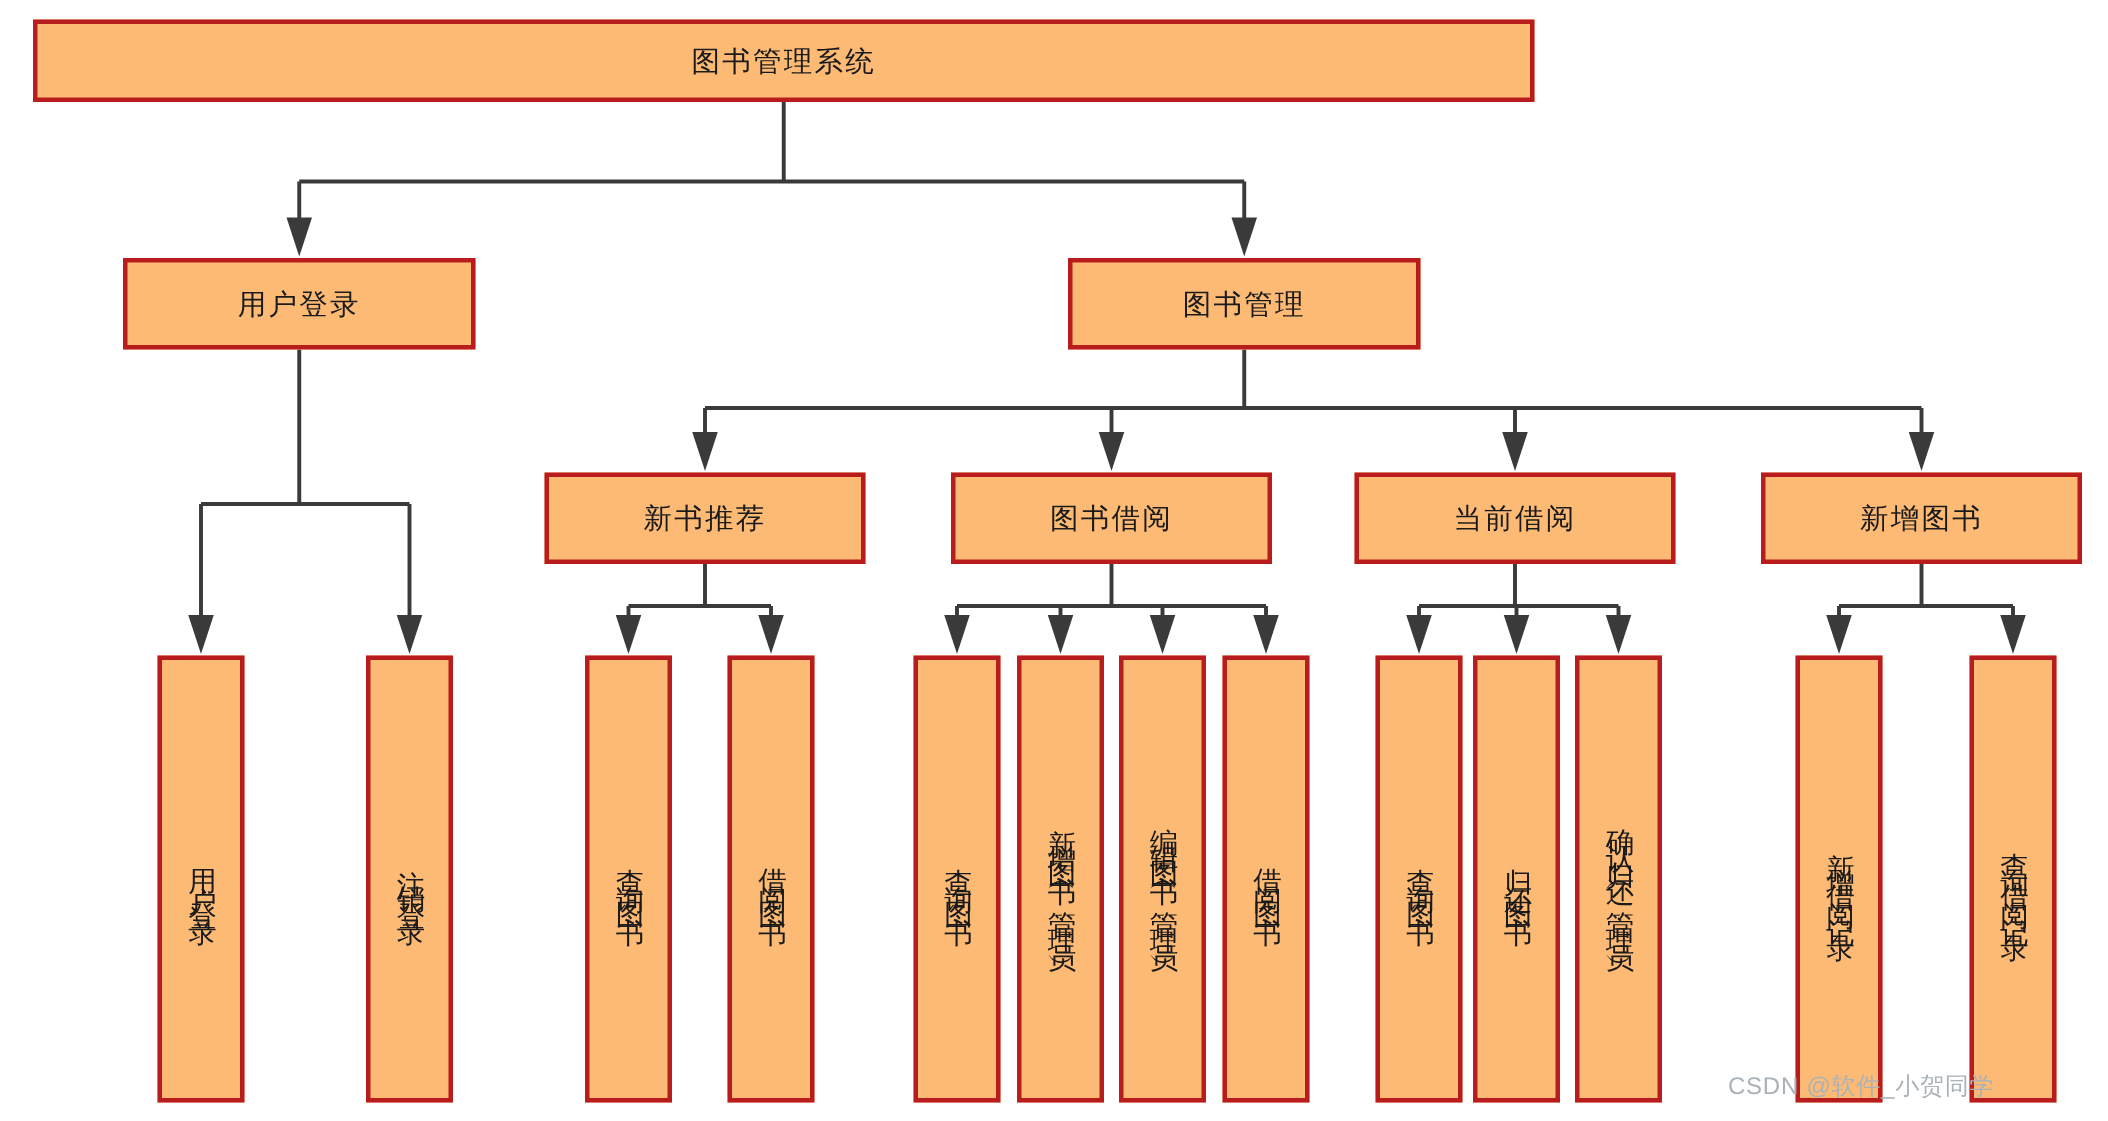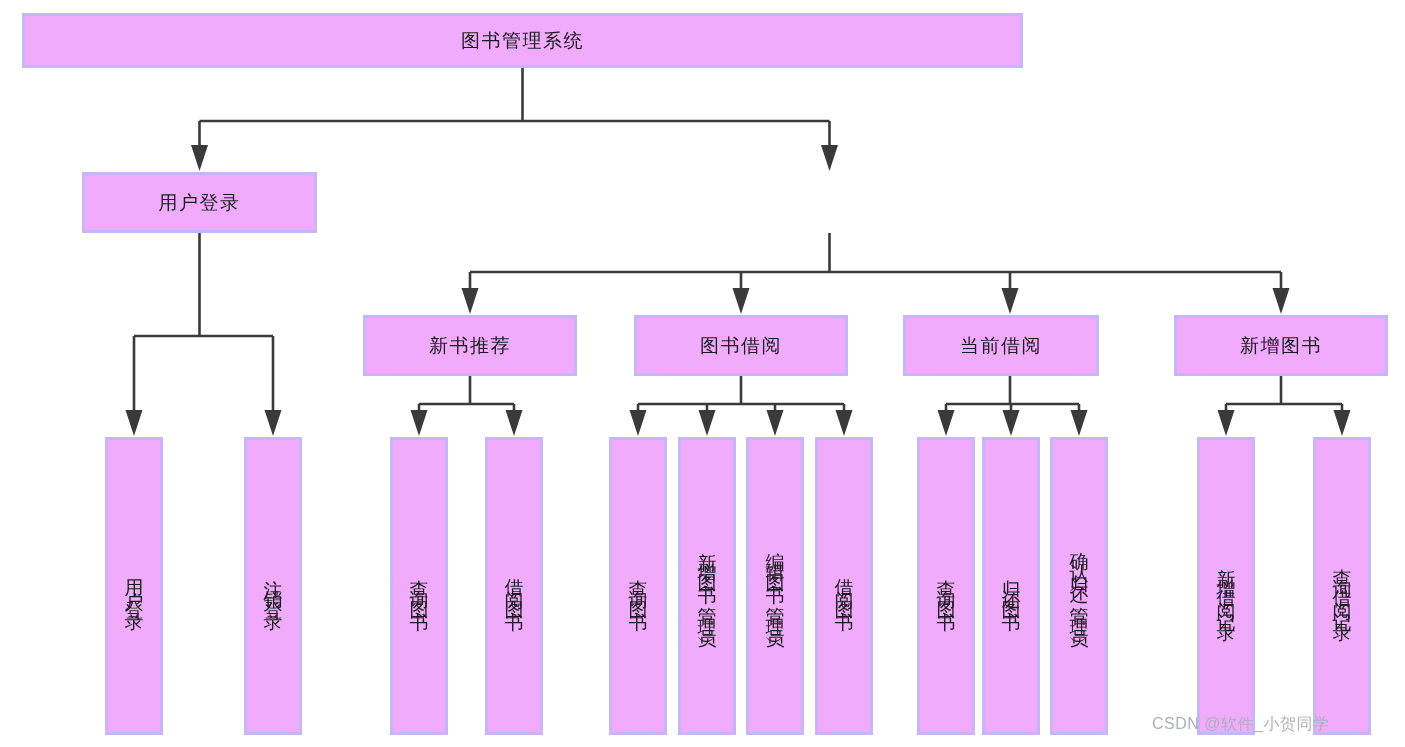--- a/index.html
+++ b/index.html
@@ -2,38 +2,38 @@
 <html><head>
 <meta charset="utf-8">
 <style>
   html,body { margin:0; padding:0; background:#ffffff; }
   .stage {
     position:relative; width:1405px; height:747px; background:#ffffff;
     font-family:"Liberation Sans","DejaVu Sans",sans-serif; overflow:hidden;
   }
   svg.wires { position:absolute; left:0; top:0; width:1405px; height:747px; }
   .box {
-    position:absolute; background:#f0abfc; border:3px solid #c4b5fd;
+    position:absolute; background:#fdba74; border:3px solid #b91c1c;
     box-sizing:border-box; display:flex; align-items:center; justify-content:center;
     color:#1a1a1a; z-index:2;
   }
   .hbox { font-size:19px; letter-spacing:1.5px; font-weight:400; }
   .vbox span {
     writing-mode:vertical-rl; text-orientation:mixed;
     font-size:19px; letter-spacing:11px; color:#1a1a1a;
   }
   
   .n-root   { left:22px;   top:13px;  width:1001px; height:55px; }
   
   .n-l1a    { left:82px;   top:172px; width:235px;  height:61px; }
   .n-l1b    { left:712px;  top:172px; width:235px;  height:61px; }
   
   .n-l2a    { left:363px;  top:315px; width:214px;  height:61px;text-align:right; }
   .n-l2b    { left:634px;  top:315px; width:214px;  height:61px; }
-  .n-l2c    { left:903px;  top:315px; width:196px;  height:61px; }
+  .n-l2c    { left:903px;  top:315px; width:214px;  height:61px; }
   .n-l2d    { left:1174px; top:315px; width:214px;  height:61px; }
   
   .vbox     { top:437px; width:58px; height:298px; }
   .n-g1a { left:105px; }  .n-g1b { left:244px; }
   .n-g2a { left:390px; }  .n-g2b { left:485px; }
   .n-g3a { left:609px; }  .n-g3b { left:678px; } .n-g3c { left:746px; } .n-g3d { left:815px; }
   .n-g4a { left:917px; }  .n-g4b { left:982px; } .n-g4c { left:1050px; }
   .n-g5a { left:1197px; } .n-g5b { left:1313px; }
   .watermark {
     position:absolute; left:1152px; top:714px; z-index:5;
@@ -74,20 +74,21 @@
     <use href="#ah" transform="translate(946,436)"></use>
     <use href="#ah" transform="translate(1011,436)"></use>
     <use href="#ah" transform="translate(1079,436)"></use>
     <use href="#ah" transform="translate(1226,436)"></use>
     <use href="#ah" transform="translate(1342,436)"></use>
   </svg>
 
   <div class="box hbox n-root">图书管理系统</div>
 
   <div class="box hbox n-l1a">用户登录</div>
+  <div class="box hbox n-l1b">图书管理</div>
 
   <div class="box hbox n-l2a">新书推荐</div>
   <div class="box hbox n-l2b">图书借阅</div>
   <div class="box hbox n-l2c">当前借阅</div>
   <div class="box hbox n-l2d">新增图书</div>
 
   <div class="box vbox n-g1a">
     <span>用户登录</span>
   </div>
   <div class="box vbox n-g1b">

